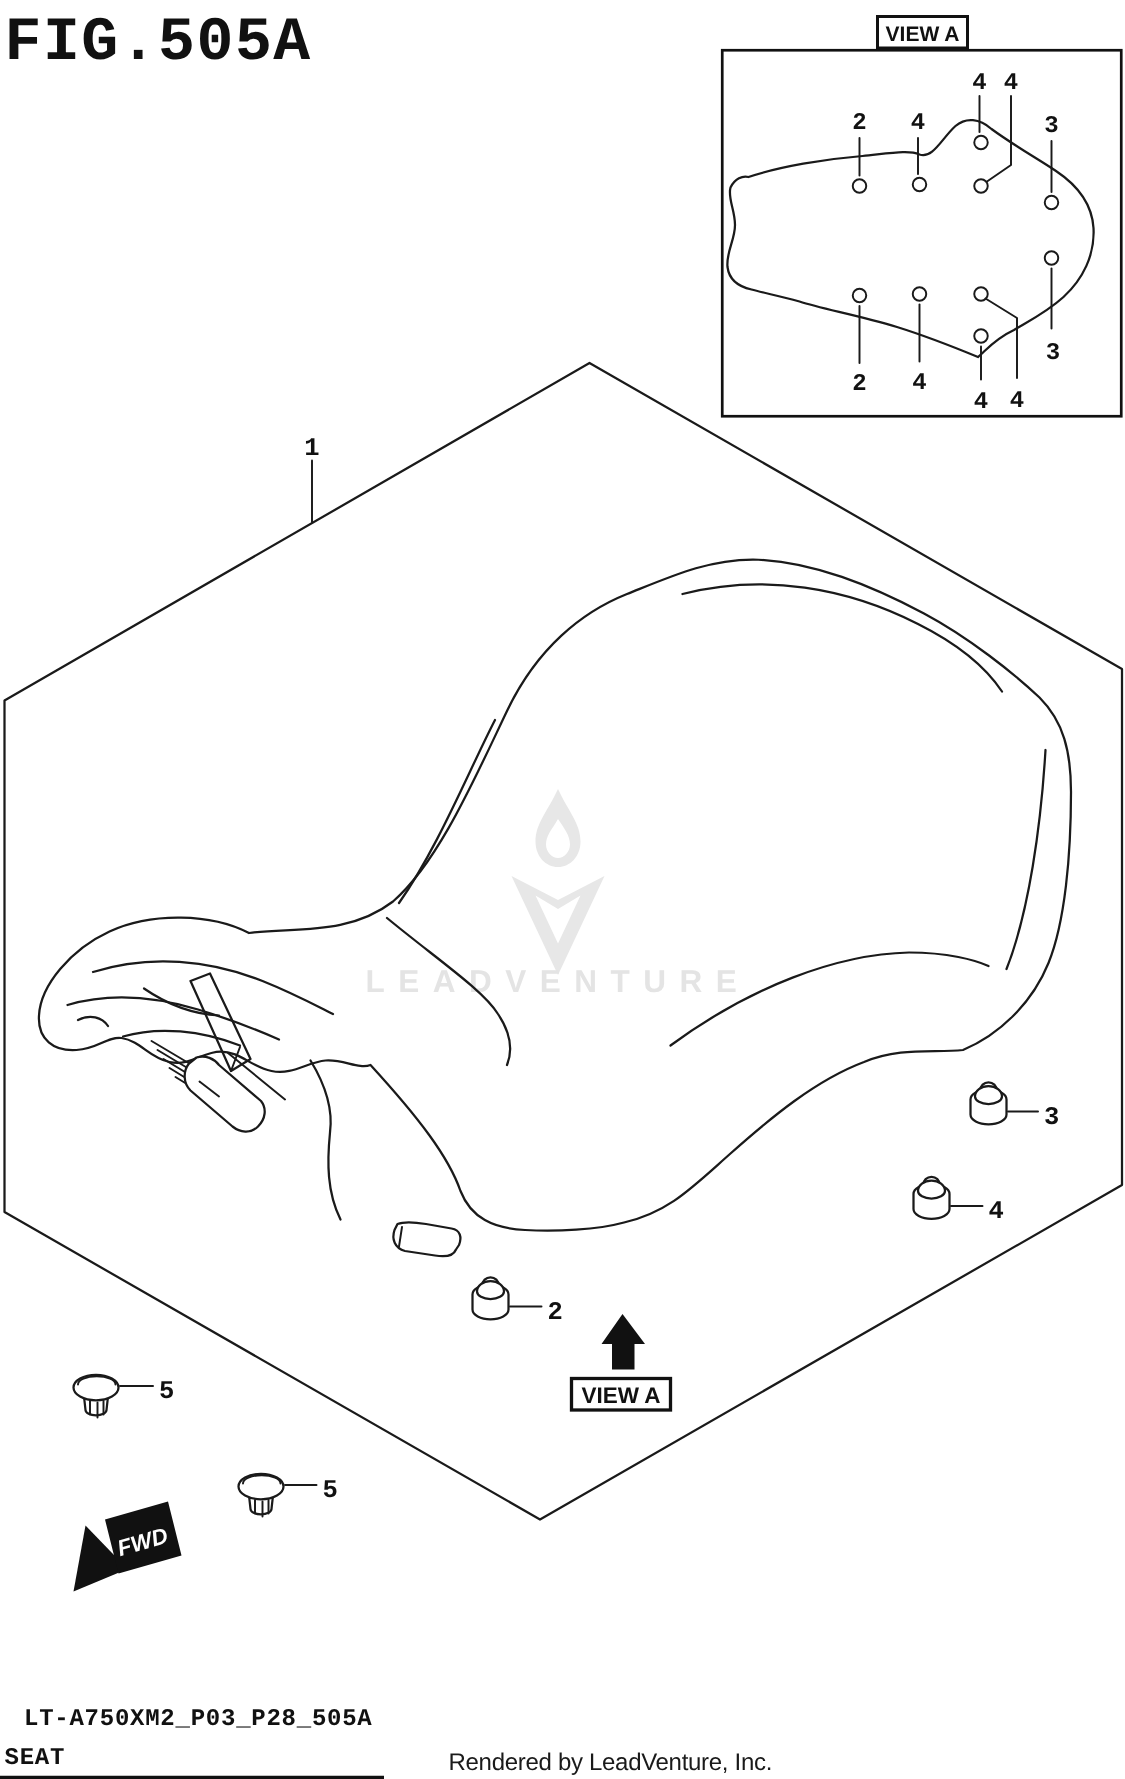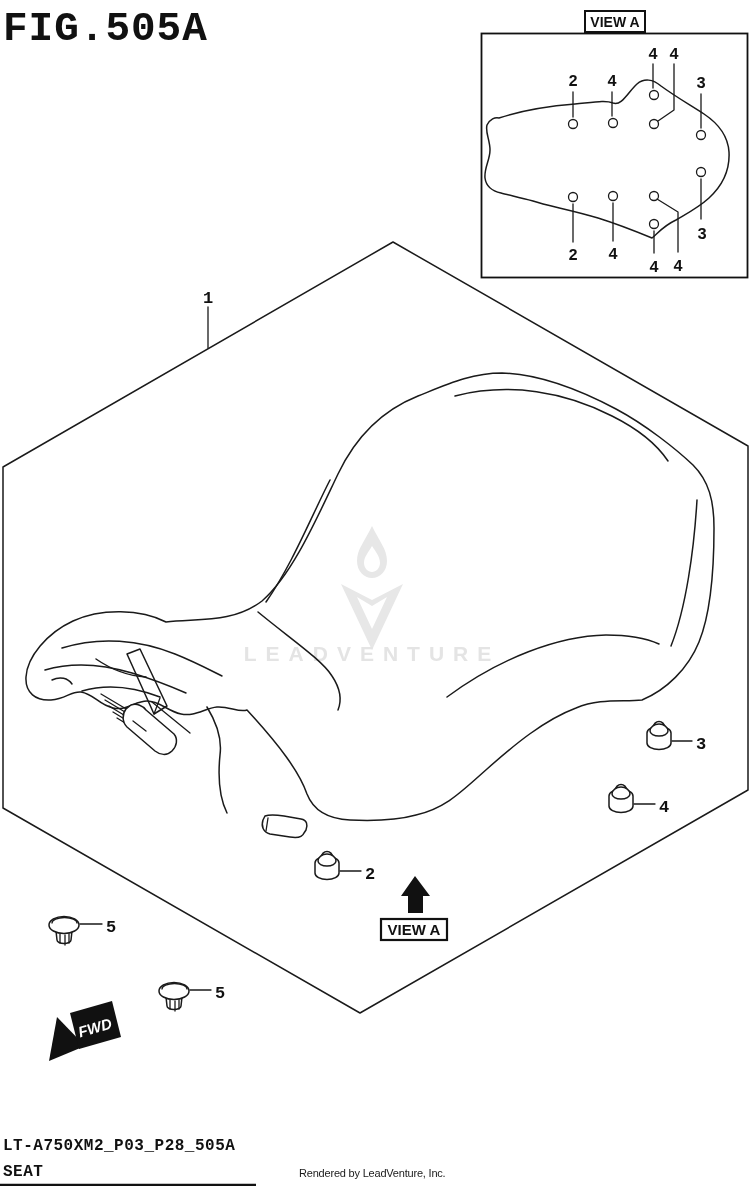--- a/index.html
+++ b/index.html
@@ -4,23 +4,23 @@
 <style>
   html,body{margin:0;padding:0;background:#fff;}
   body{width:750px;height:1186px;position:relative;overflow:hidden;
        font-family:"Liberation Sans",sans-serif;color:#111;}
   .abs{position:absolute;}
   #fig-title{margin:0;font-family:"Liberation Mono",monospace;font-weight:bold;
              font-size:41px;letter-spacing:1px;left:3px;top:6px;color:#111;}
   #drawing-svg{left:0;top:0;}
   .footer-mono{font-family:"Liberation Mono",monospace;font-weight:bold;
                font-size:16px;letter-spacing:0.5px;color:#111;white-space:pre;}
-  #doc-code{left:3px;top:1137px;}
+  #doc-code{left:16px;top:1137px;}
   #part-title{left:3px;top:1163px;}
-  #render-credit{left:299px;top:1167px;font-size:11px;letter-spacing:-0.2px;color:#1a1a1a;}
+  #render-credit{left:299px;top:1167px;font-size:16px;letter-spacing:-0.2px;color:#1a1a1a;}
   svg text{font-family:"Liberation Mono",monospace;font-weight:bold;fill:#111;}
   svg .label-sans{font-family:"Liberation Sans",sans-serif;font-weight:bold;}
   .ln{stroke:#1a1a1a;fill:none;stroke-width:1.5;stroke-linecap:round;stroke-linejoin:round;}
   .thin{stroke-width:1.3;}
   .whitefill{fill:#ffffff;}
 </style>
 </head>
 <body>
 
 <h1 id="fig-title" class="abs">FIG.505A</h1>

